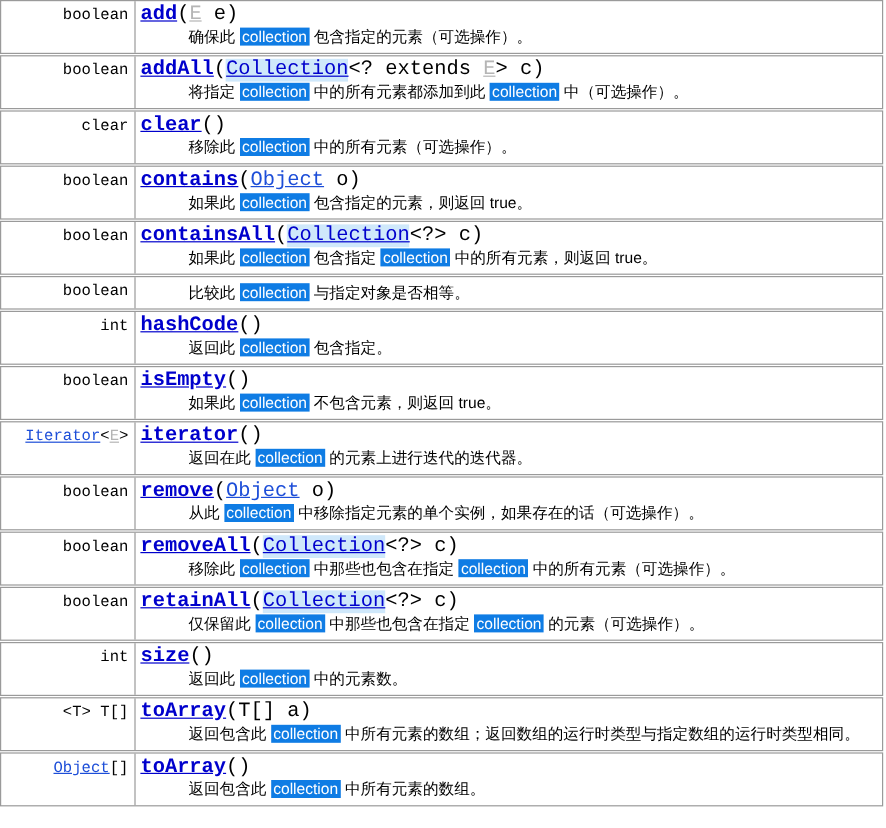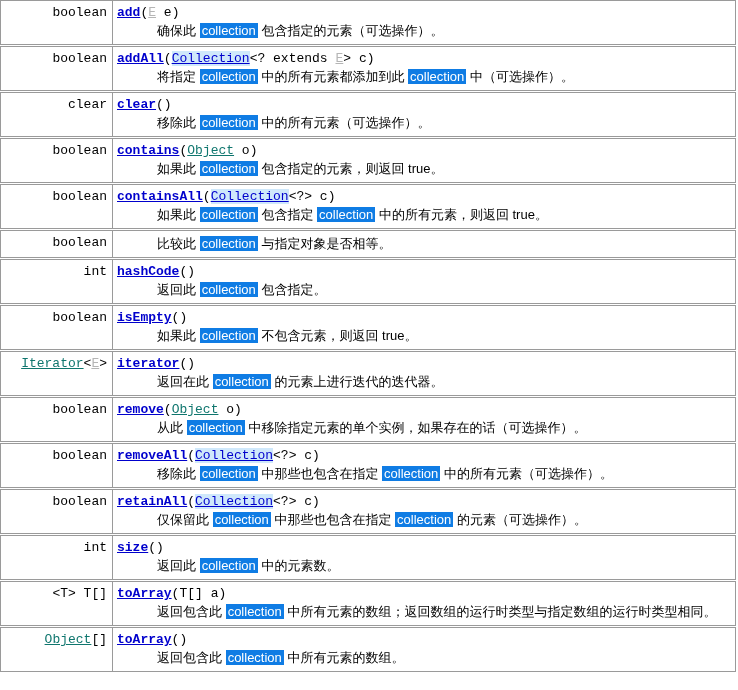--- a/index.html
+++ b/index.html
@@ -52,40 +52,40 @@
 
   .col-body {
     flex: 1 1 auto;
     box-sizing: border-box;
     padding: 3px 4px 4px 4px;
     min-width: 0;
   }
 
   .sig {
     font-family: "Liberation Mono", "DejaVu Sans Mono", monospace;
-    font-size: 13px;
+    font-size: 17px;
     line-height: 17px;
     white-space: nowrap;
     color: #000000;
   }
 
   .desc {
     font-family: "Liberation Sans", sans-serif;
     font-size: 13px;
     line-height: 18px;
     padding-left: 40px;
     white-space: nowrap;
     color: #000000;
     margin-top: 1px;
   }
 
   
   a.lnk,
   span.lnk {
-    color: #0f766e;
+    color: #1d4ed8;
     text-decoration: underline;
   }
   span.lnk-bold {
     color: #0000cc;
     text-decoration: underline;
     font-weight: bold;
   }
   span.lnk-gray {
     color: #b5b5b5;
     text-decoration: underline;

